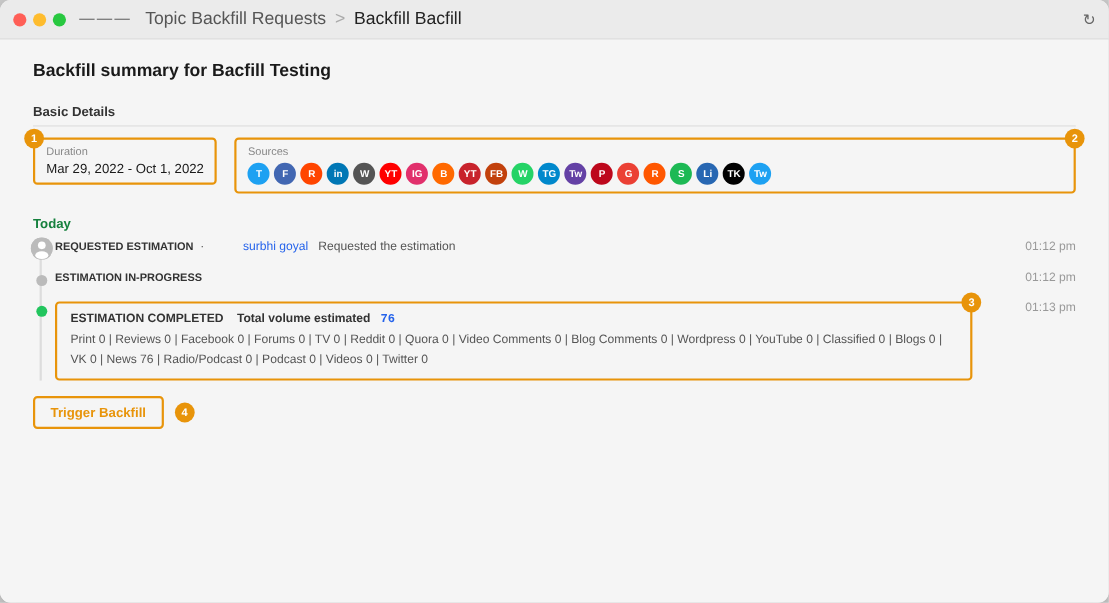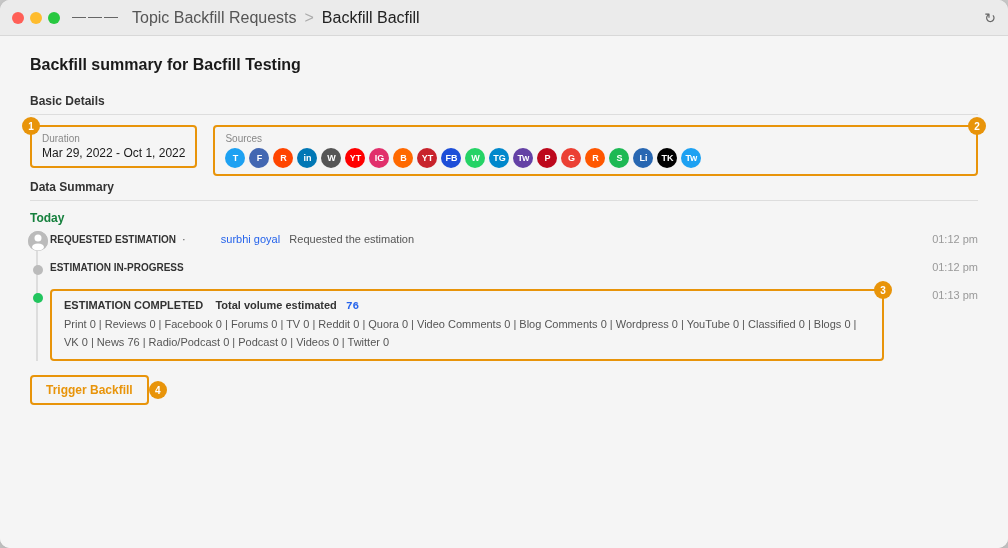--- a/index.html
+++ b/index.html
@@ -85,21 +85,21 @@
     }
     .section-header {
       font-size: 12px;
       font-weight: 600;
       color: #333;
       margin-bottom: 10px;
       padding-bottom: 6px;
       border-bottom: 1px solid #ddd;
     }
     .basic-details {
-      margin-bottom: 4px;
+      margin-bottom: 20px;
     }
     .basic-details-row {
       display: flex;
       gap: 16px;
       align-items: flex-start;
       margin-bottom: 4px;
     }
     .field-box {
       border: 2px solid #e8940a;
       border-radius: 4px;
@@ -261,20 +261,21 @@
     }
     .est-detail {
       font-size: 11px;
       color: #555;
       line-height: 1.6;
     }
     .trigger-section {
       margin-top: 14px;
       display: flex;
       align-items: center;
+      gap: 10px;
     }
     .trigger-btn {
       border: 2px solid #e8940a;
       background: transparent;
       color: #e8940a;
       font-size: 12px;
       font-weight: 600;
       padding: 6px 14px;
       border-radius: 4px;
       cursor: pointer;
@@ -340,38 +341,37 @@
           <div class="sources-icons" id="sources-icons-container">
               <div class="source-icon" style="background: rgb(29, 161, 242);">T</div>
               <div class="source-icon" style="background: rgb(66, 103, 178);">F</div>
               <div class="source-icon" style="background: rgb(255, 69, 0);">R</div>
               <div class="source-icon" style="background: rgb(0, 119, 181);">in</div>
               <div class="source-icon" style="background: rgb(85, 85, 85);">W</div>
               <div class="source-icon" style="background: rgb(255, 0, 0);">YT</div>
               <div class="source-icon" style="background: rgb(225, 48, 108);">IG</div>
               <div class="source-icon" style="background: rgb(255, 105, 0);">B</div>
               <div class="source-icon" style="background: rgb(200, 35, 44);">YT</div>
-              <div class="source-icon" style="background: #1d4ed8;">FB</div>
+              <div class="source-icon" style="background: #c2410c;">FB</div>
               <div class="source-icon" style="background: rgb(37, 211, 102);">W</div>
               <div class="source-icon" style="background: rgb(0, 136, 204);">TG</div>
               <div class="source-icon" style="background: rgb(100, 65, 165);">Tw</div>
               <div class="source-icon" style="background: rgb(189, 8, 28);">P</div>
               <div class="source-icon" style="background: rgb(235, 64, 52);">G</div>
               <div class="source-icon" style="background: rgb(255, 87, 0);">R</div>
               <div class="source-icon" style="background: rgb(29, 185, 84);">S</div>
               <div class="source-icon" style="background: rgb(40, 103, 178);">Li</div>
               <div class="source-icon" style="background: rgb(1, 1, 1);">TK</div>
               <div class="source-icon" style="background: rgb(29, 161, 242);">Tw</div>
             </div>
         </div>
       </div>
     </div>
 
     <div class="data-summary">
-      <div class="section-header">Data Summary</div>
       <div class="timeline-label">Today</div>
       <div class="timeline">
 
         <div class="timeline-item">
           <div class="timeline-avatar">
             <svg width="20" height="20" viewBox="0 0 20 20">
               <circle cx="10" cy="10" r="10" fill="#bbb"></circle>
               <circle cx="10" cy="7" r="3.5" fill="#fff"></circle>
               <ellipse cx="10" cy="16" rx="6" ry="3.5" fill="#fff"></ellipse>
             </svg>

